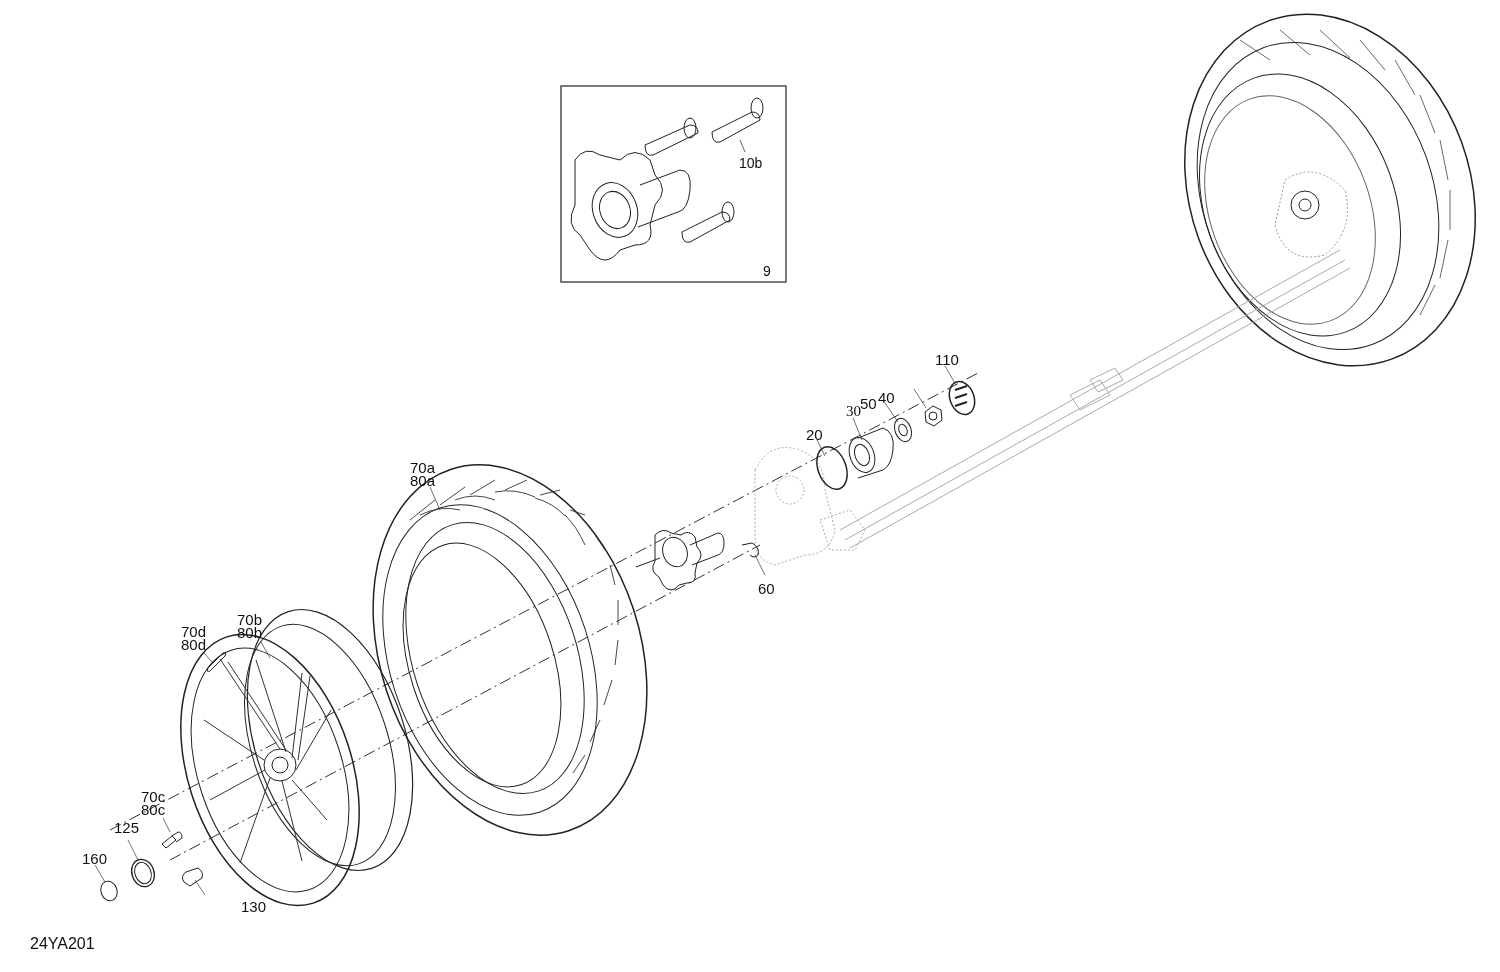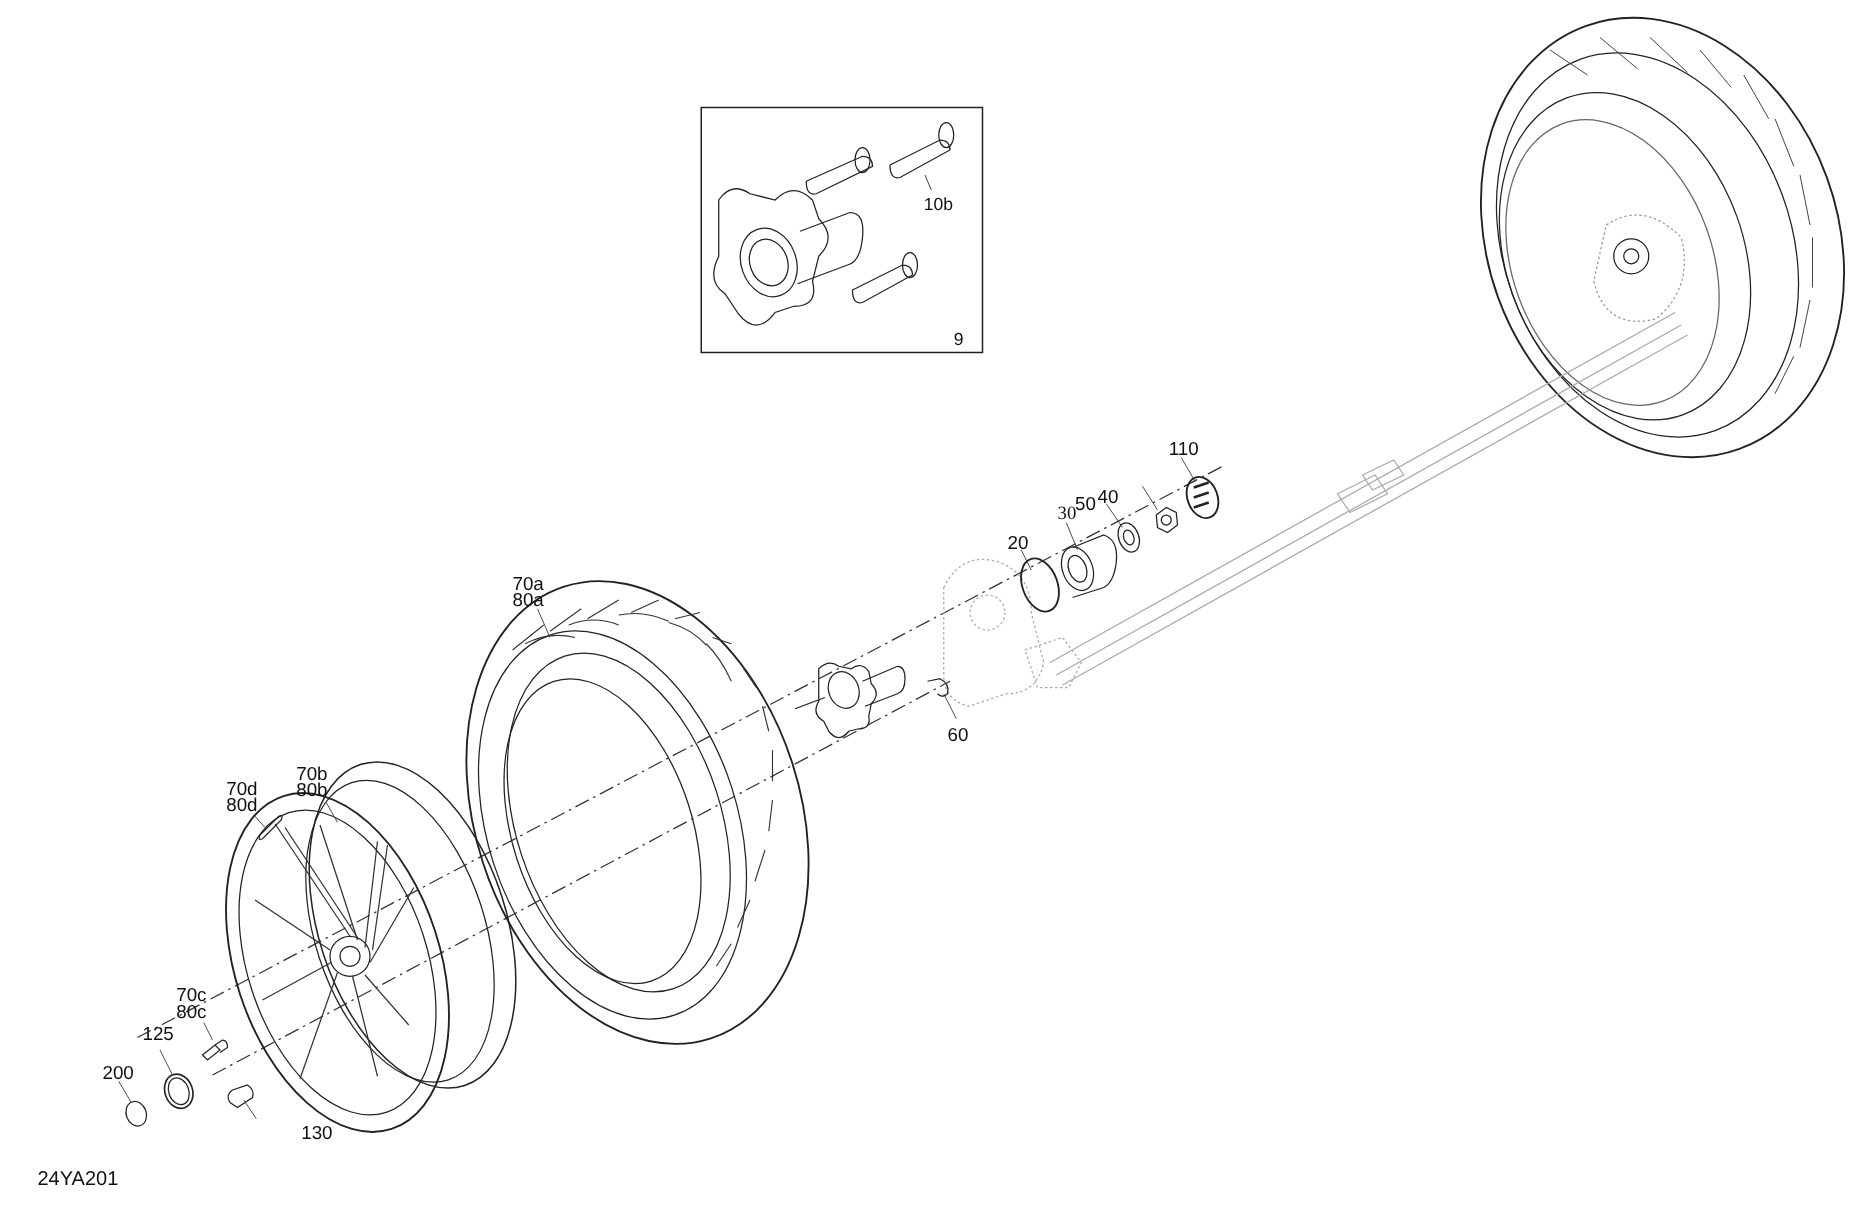--- a/index.html
+++ b/index.html
@@ -174,21 +174,21 @@
   <span>80d</span>
 </div>
 <div class="callout" style="left:141px;top:790px;">
   <span>70c</span>
   <span>80c</span>
 </div>
 <div class="callout" style="left:114px;top:781px;margin-top:40px;">
   <span>125</span>
 </div>
 <div class="callout" style="left:82px;top:852px;">
-  <span>200</span>
+  <span>160</span>
 </div>
 <div class="callout" style="left:205px;top:900px;margin-left:36px;">
   <span>130</span>
 </div>
 <div class="callout" style="left:758px;top:582px;">
   <span>60</span>
 </div>
 <div class="callout" style="left:806px;top:428px;">
   <span>20</span>
 </div>

